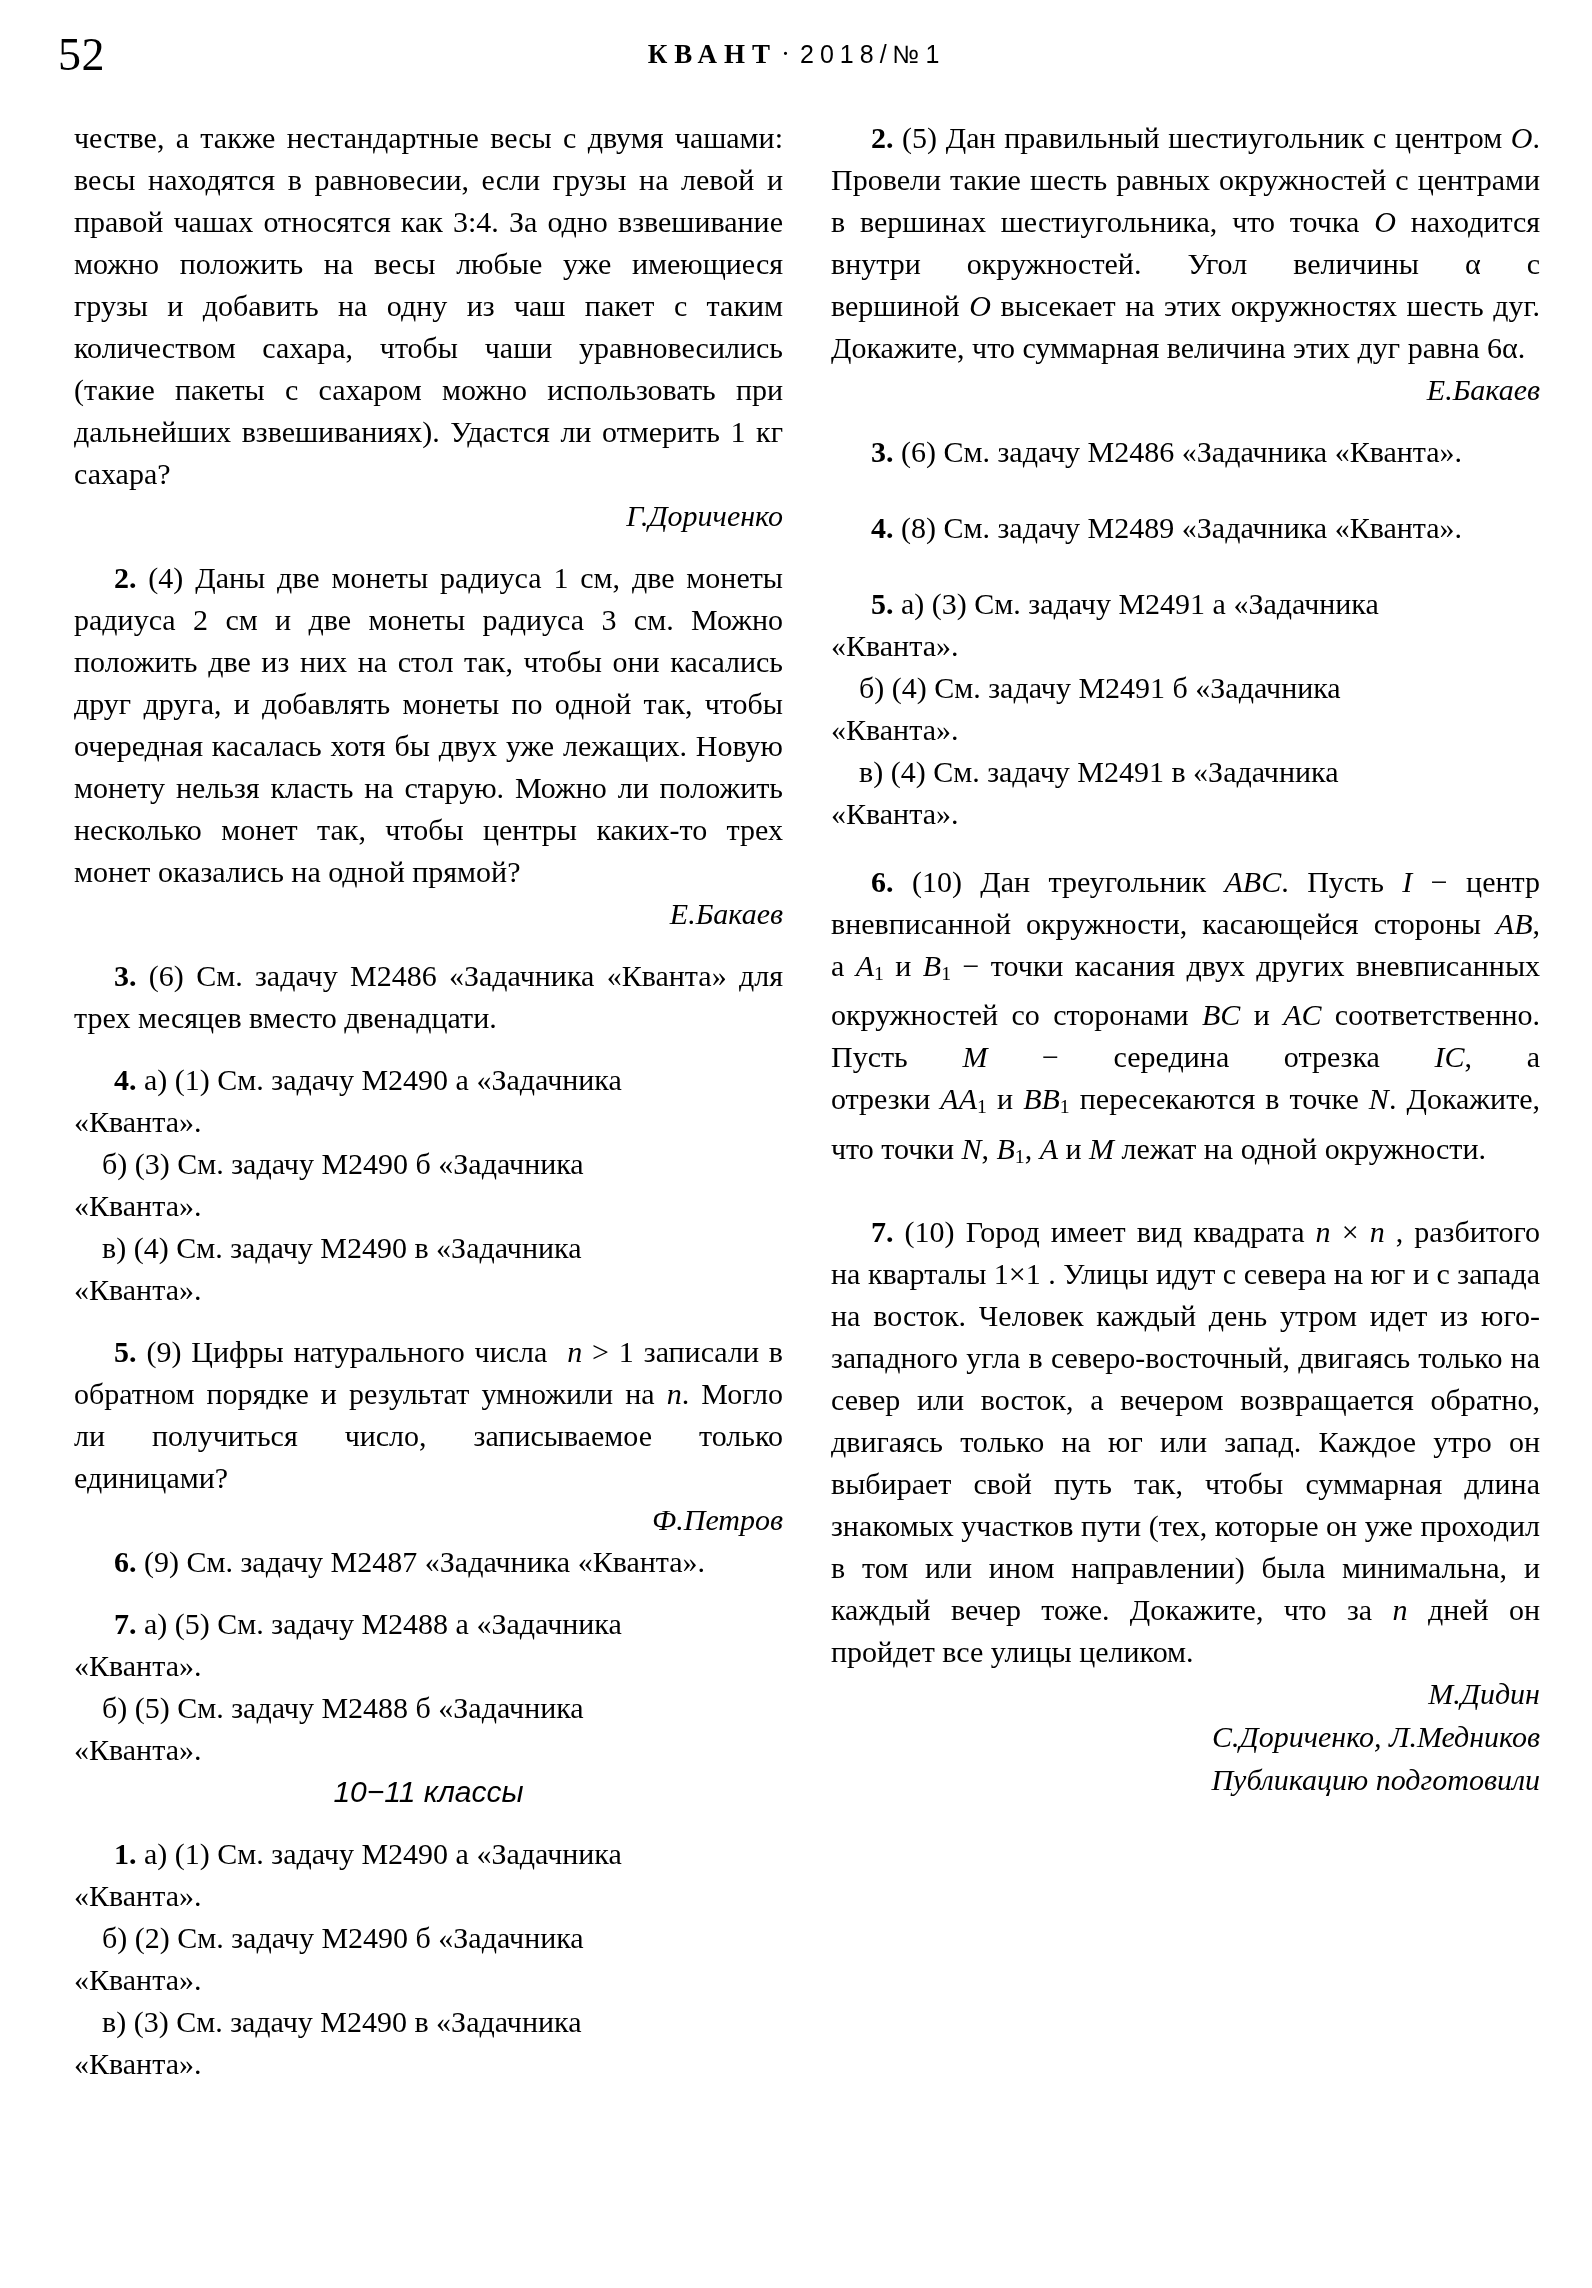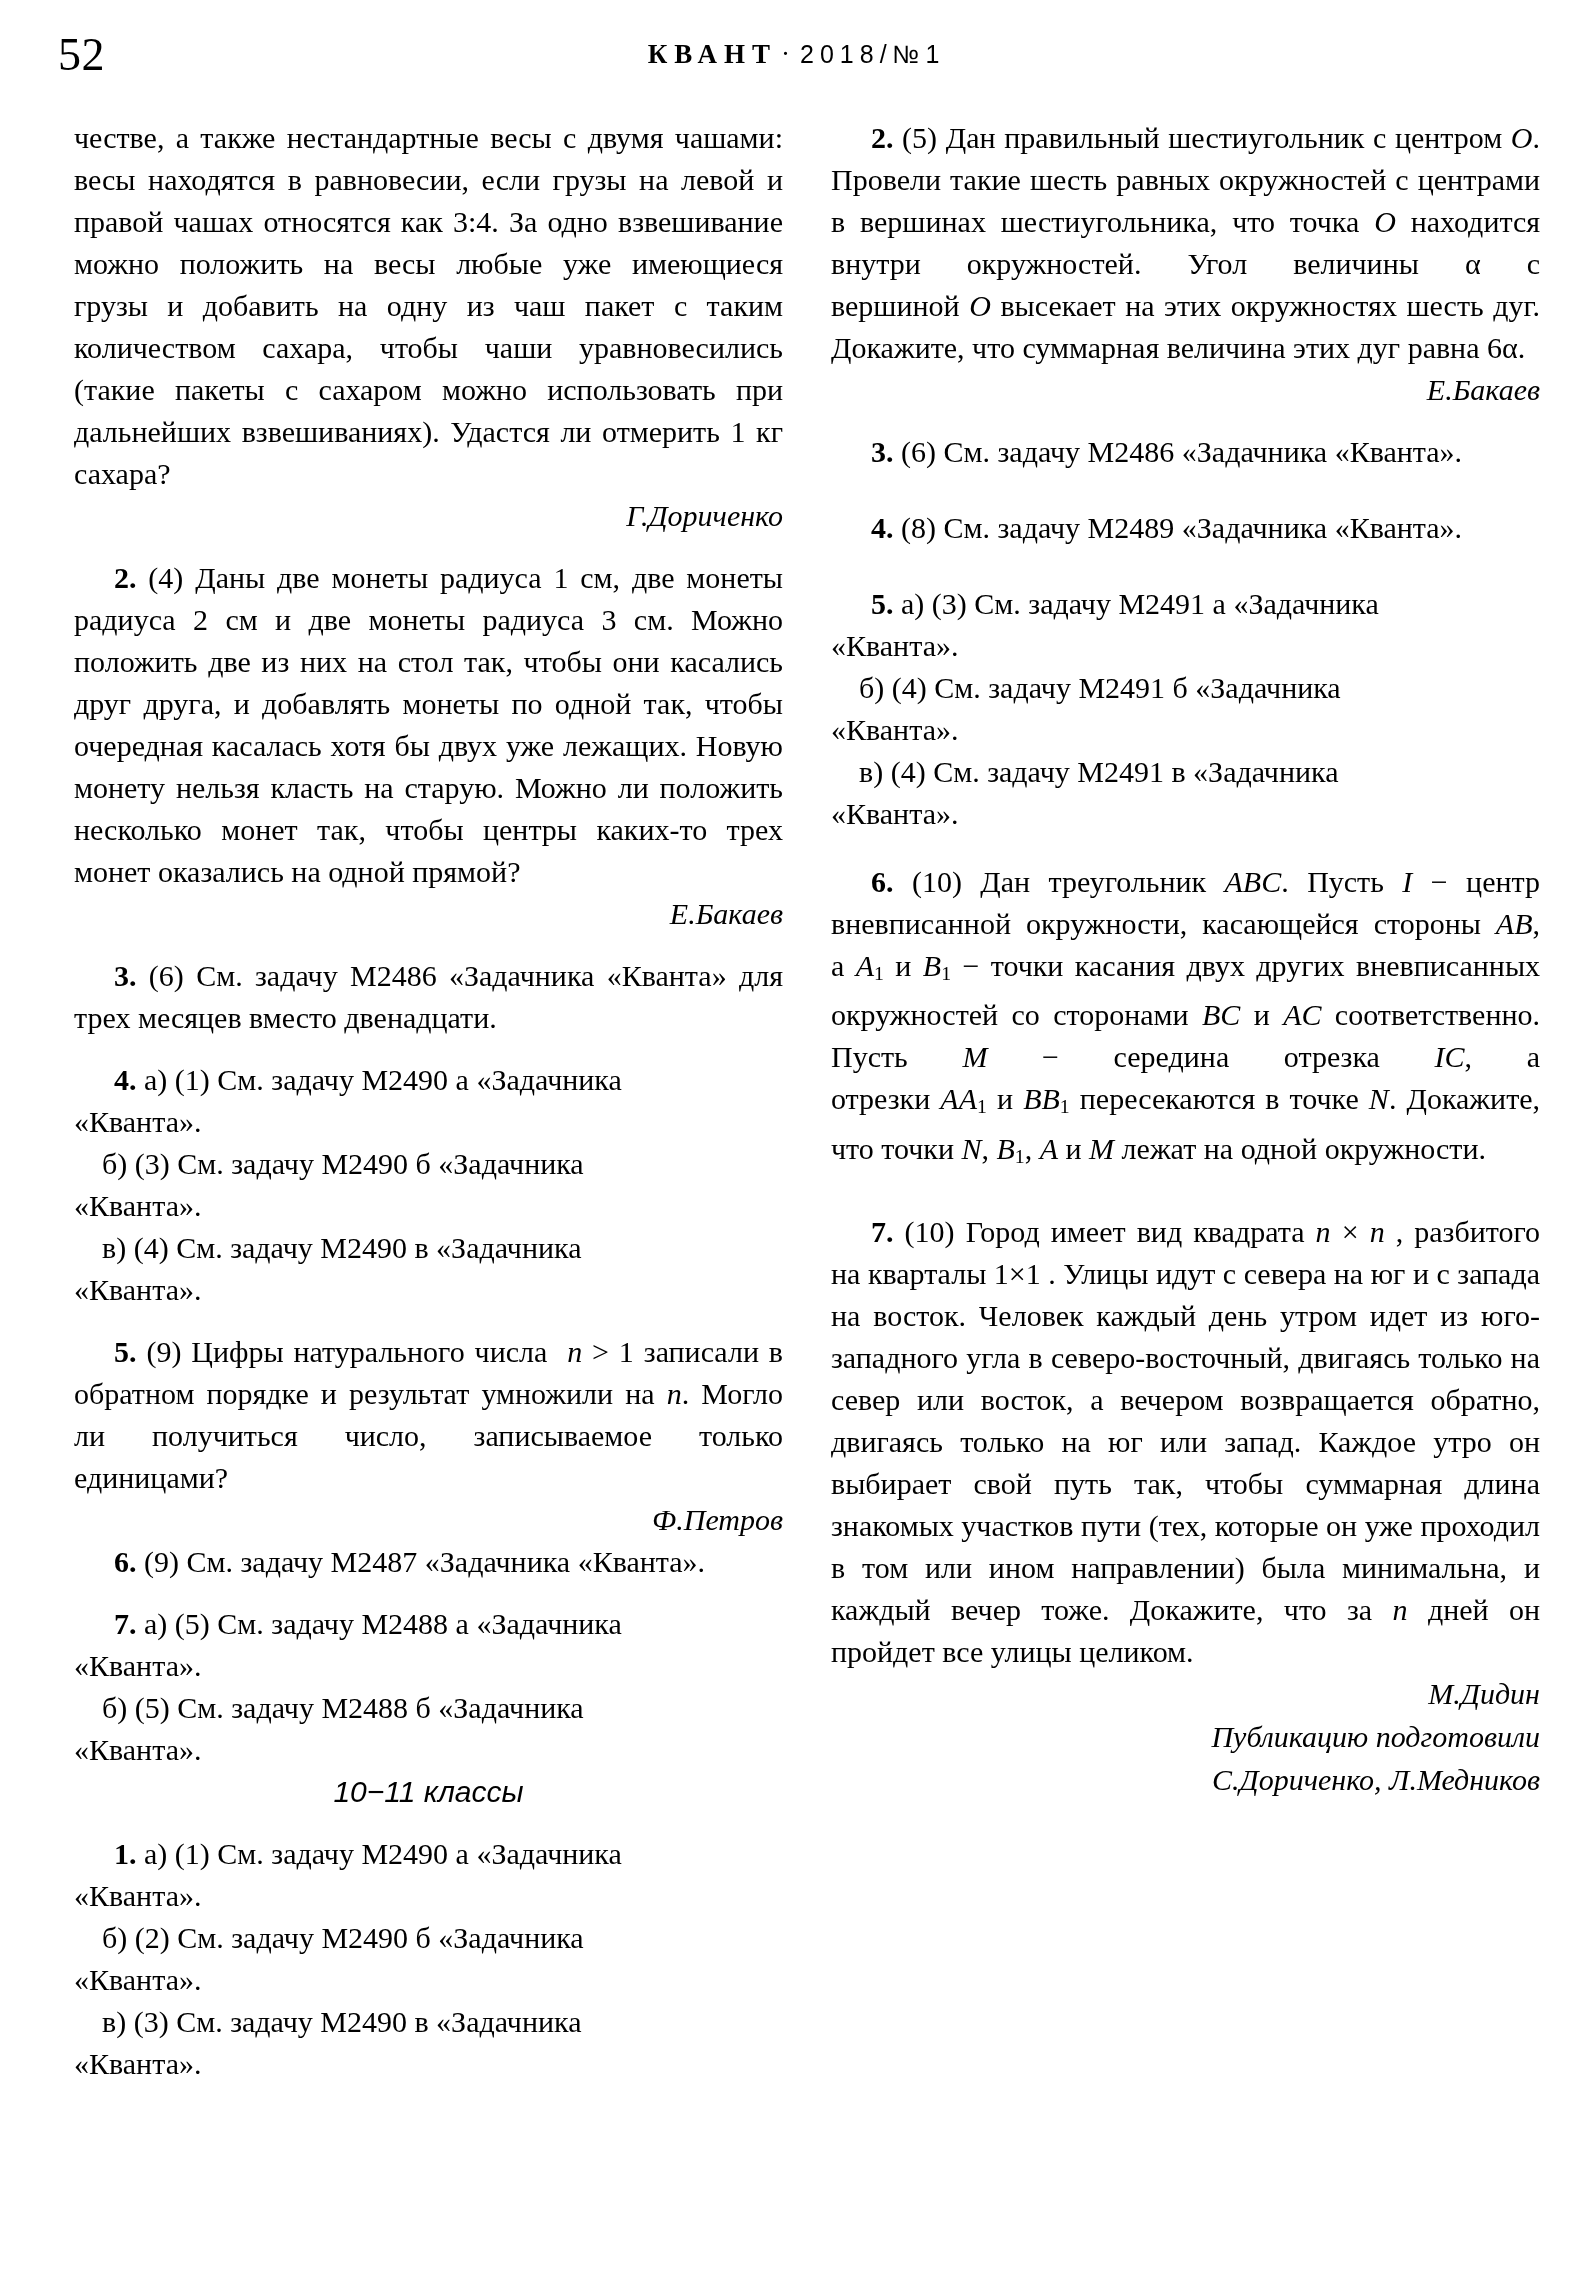--- a/index.html
+++ b/index.html
@@ -203,20 +203,20 @@
 
       <p class="para indent2"><span>в)</span>&nbsp;<span>(4)</span>&nbsp;<span>См. задачу М2491 в «Задачника</span><br><span>«Кванта».</span></p>
 
       <p class="para indent gap-l"><span class="num">6.</span>&nbsp;<span>(10)</span>&nbsp;<span>Дан треугольник</span>&nbsp;<span class="mv">ABC</span><span>. Пусть</span>&nbsp;<span class="mv">I</span>&nbsp;<span>− центр вневписанной окружности, касающейся стороны</span>&nbsp;<span class="mv">AB</span><span>, а</span>&nbsp;<span class="mv"><span>A</span><sub>1</sub></span>&nbsp;<span>и</span>&nbsp;<span class="mv"><span>B</span><sub>1</sub></span>&nbsp;<span>− точки касания двух других вневписанных окружностей со сторонами</span>&nbsp;<span class="mv">BC</span>&nbsp;<span>и</span>&nbsp;<span class="mv">AC</span>&nbsp;<span>соответственно. Пусть</span>&nbsp;<span class="mv">M</span>&nbsp;<span>− середина отрезка</span>&nbsp;<span class="mv">IC</span><span>, а отрезки</span>&nbsp;<span class="mv"><span>AA</span><sub>1</sub></span>&nbsp;<span>и</span>&nbsp;<span class="mv"><span>BB</span><sub>1</sub></span>&nbsp;<span>пересекаются в точке</span>&nbsp;<span class="mv">N</span><span>. Докажите, что точки</span>&nbsp;<span class="mv">N</span><span>,</span>&nbsp;<span class="mv"><span>B</span><sub>1</sub></span><span>,</span>&nbsp;<span class="mv">A</span>&nbsp;<span>и</span>&nbsp;<span class="mv">M</span>&nbsp;<span>лежат на одной окружности.</span></p>
 
 
       <p class="para indent gap-m"><span class="num">7.</span>&nbsp;<span>(10)</span>&nbsp;<span>Город имеет вид квадрата</span>&nbsp;<span class="mv">n</span>&nbsp;<span>×</span>&nbsp;<span class="mv">n</span>&nbsp;<span>, разбитого на кварталы 1</span><span>×</span><span>1</span>&nbsp;<span>. Улицы идут с севера на юг и с запада на восток. Человек каждый день утром идет из юго-западного угла в северо-восточный, двигаясь только на север или восток, а вечером возвращается обратно, двигаясь только на юг или запад. Каждое утро он выбирает свой путь так, чтобы суммарная длина знакомых участков пути (тех, которые он уже проходил в том или ином направлении) была минимальна, и каждый вечер тоже. Докажите, что за</span>&nbsp;<span class="mv">n</span>&nbsp;<span>дней он пройдет все улицы целиком.</span></p>
 
       <p class="author gap-s">М.Дидин</p>
 
+      <p class="credit">С.Дориченко, Л.Медников</p>
       <p class="credit gap-m">Публикацию подготовили</p>
-      <p class="credit">С.Дориченко, Л.Медников</p>
 
     </div>
 
   </div>
 </div>
 
 
 </body></html>

